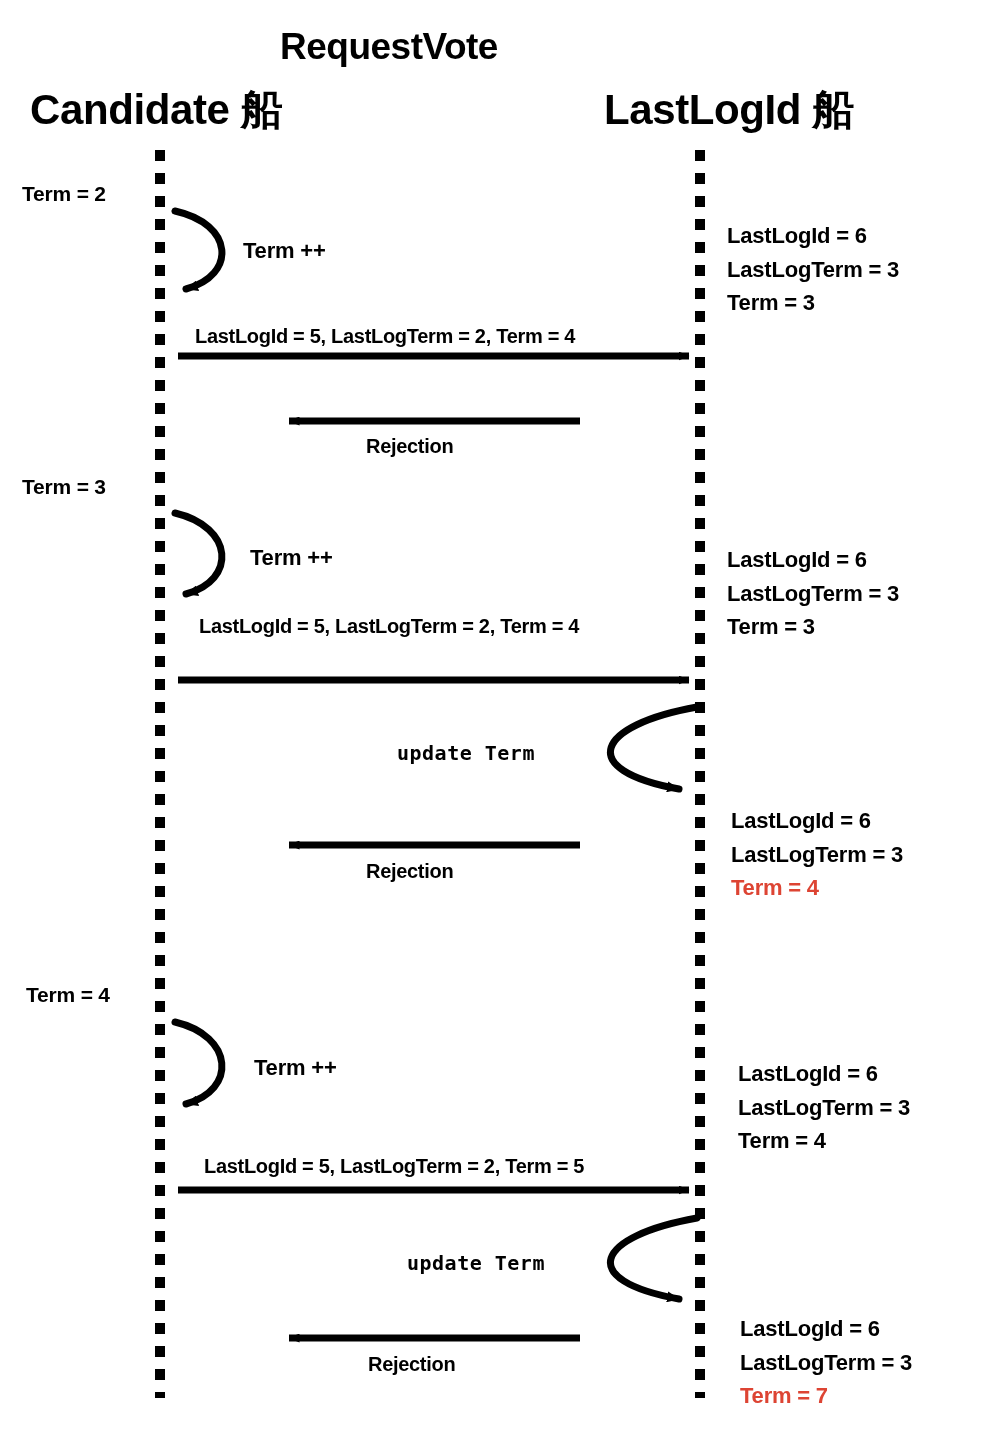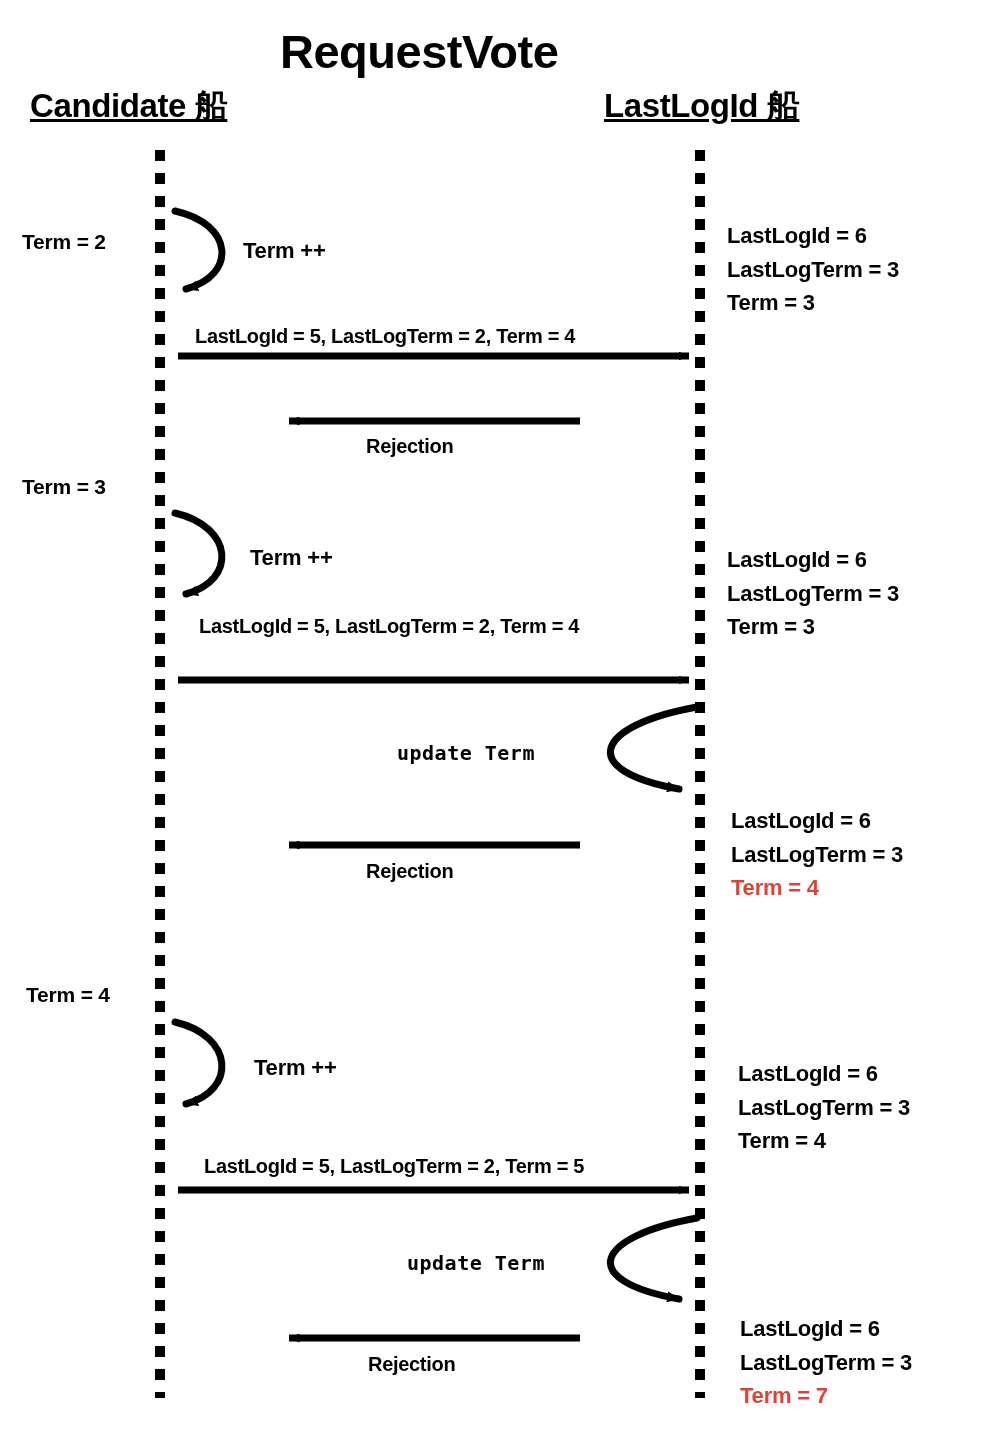--- a/index.html
+++ b/index.html
@@ -26,27 +26,26 @@
   }
   .txt {
     position: absolute;
     white-space: pre;
     font-family: "Liberation Sans", sans-serif;
     font-weight: bold;
     color: #000000;
     line-height: 1;
   }
   .title {
-    font-size: 47px;
+    font-size: 37px;
     letter-spacing: -0.5px;
   }
   .lifeline-head {
-    font-size: 33px;
+    font-size: 42px;
     letter-spacing: -0.4px;
-    text-decoration: underline;
   }
   .state-label {
     font-size: 21px;
     letter-spacing: -0.2px;
   }
   .note-line {
     font-size: 22px;
     letter-spacing: -0.2px;
   }
   .note-line.red {
@@ -109,21 +108,21 @@
     <path d="M697,1218 C596,1236 575,1280 679,1299" fill="none" stroke="#000" stroke-width="7" stroke-linecap="round" marker-end="url(#arrowCurve)"></path>
 
     <line x1="580" y1="1338" x2="289" y2="1338" stroke="#000" stroke-width="7" marker-end="url(#arrowL)"></line>
   </svg>
 
   <div class="txt title" style="left:280px; top:28px;">RequestVote</div>
 
   <div class="txt lifeline-head" style="left:30px; top:89px;">Candidate 船</div>
   <div class="txt lifeline-head" style="left:604px; top:89px;">LastLogId 船</div>
 
-  <div class="txt state-label" style="left:22px; top:183px;margin-top:48px;">Term = 2</div>
+  <div class="txt state-label" style="left:22px; top:183px;">Term = 2</div>
   <div class="txt state-label" style="left:22px; top:476px;">Term = 3</div>
   <div class="txt state-label" style="left:26px; top:984px;">Term = 4</div>
 
   <div class="txt selfloop-label" style="left:243px; top:240px;">Term ++</div>
   <div class="txt selfloop-label" style="left:250px; top:547px;">Term ++</div>
   <div class="txt selfloop-label" style="left:254px; top:1057px;">Term ++</div>
 
   <div class="txt mono-label" style="left:397px; top:743px;">update Term</div>
   <div class="txt mono-label" style="left:407px; top:1253px;">update Term</div>
 

